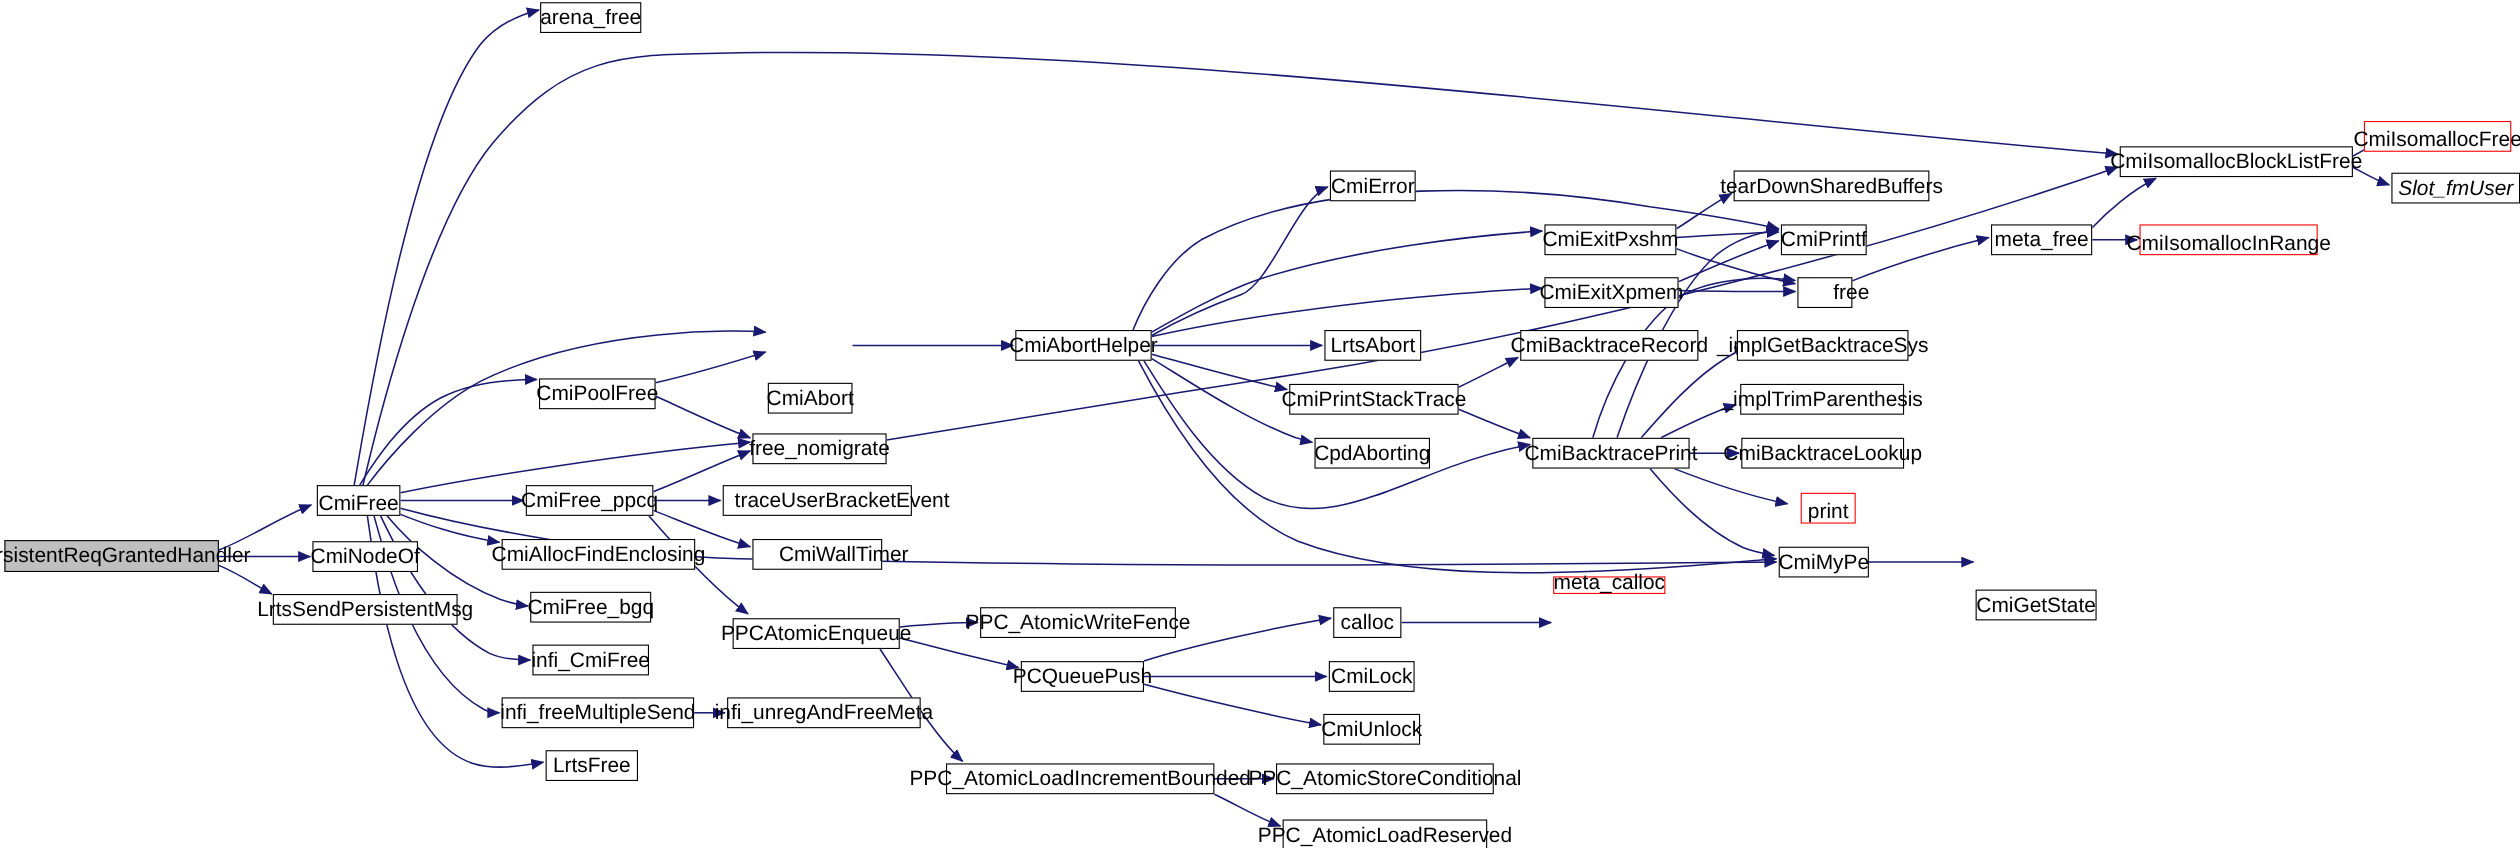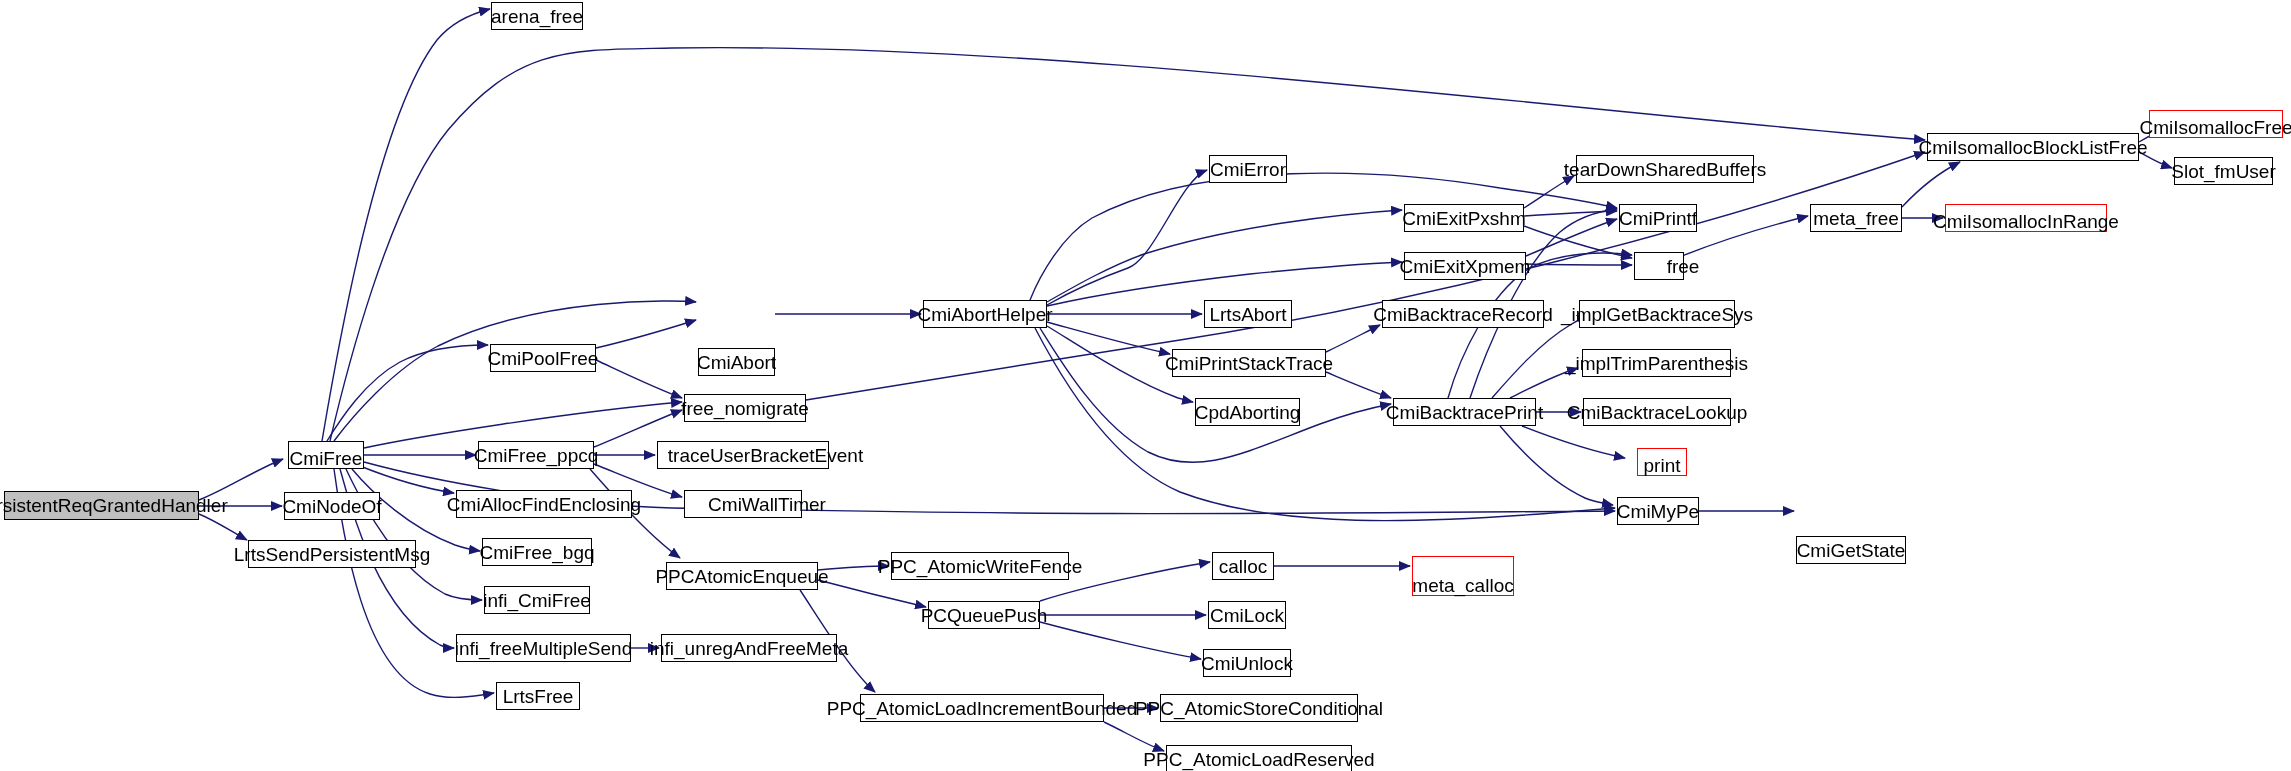--- a/index.html
+++ b/index.html
@@ -231,21 +231,21 @@
       </div>
       <div class="node" style="left: 1927px; top: 133px; width: 212px; height: 28px;">
         <span class="label">CmiIsomallocBlockListFree</span>
       </div>
       <div class="node redborder" style="left: 1945px; top: 204px; width: 162px; height: 28px;">
         <span class="label">CmiIsomallocInRange</span>
       </div>
       <div class="node redborder" style="left: 2149px; top: 110px; width: 134px; height: 28px;">
         <span class="label">CmiIsomallocFree</span>
       </div>
-      <div class="node" style="left: 2174px; top: 157px; width: 99px; height: 28px;">
+      <div class="node" style="left: 2174px; top: 157px; width: 117px; height: 28px; font-style: italic;">
         <span class="label">Slot_fmUser</span>
       </div>
       <div class="node" style="left: 1617px; top: 497px; width: 82px; height: 28px;">
         <span class="label">CmiMyPe</span>
       </div>
       <div class="node" style="left: 1796px; top: 503px; width: 110px; height: 28px; margin-top: 33px;">
         <span class="label">CmiGetState</span>
       </div>
       <div class="node" style="left: 891px; top: 552px; width: 178px; height: 28px;">
         <span class="label">PPC_AtomicWriteFence</span>
@@ -255,21 +255,21 @@
       </div>
       <div class="node" style="left: 1212px; top: 552px; width: 62px; height: 28px;">
         <span class="label">calloc</span>
       </div>
       <div class="node" style="left: 1208px; top: 601px; width: 78px; height: 28px;">
         <span class="label">CmiLock</span>
       </div>
       <div class="node" style="left: 1203px; top: 649px; width: 88px; height: 28px;">
         <span class="label">CmiUnlock</span>
       </div>
-      <div class="node redborder" style="left: 1412px; top: 556px; width: 102px; height: 40px;">
+      <div class="node redborder" style="left: 1412px; top: 524px; width: 102px; height: 16px;">
         <span class="label">meta_calloc</span>
       </div>
       <div class="node" style="left: 860px; top: 694px; width: 244px; height: 28px;">
         <span class="label">PPC_AtomicLoadIncrementBounded</span>
       </div>
       <div class="node" style="left: 1160px; top: 694px; width: 198px; height: 28px;">
         <span class="label">PPC_AtomicStoreConditional</span>
       </div>
       <div class="node" style="left: 1166px; top: 745px; width: 186px; height: 28px;">
         <span class="label">PPC_AtomicLoadReserved</span>

